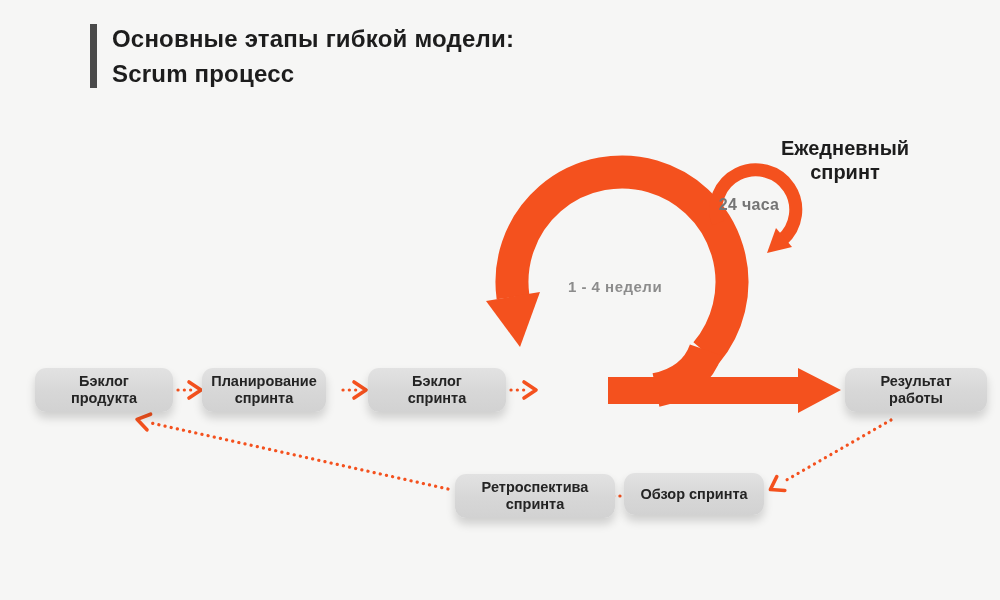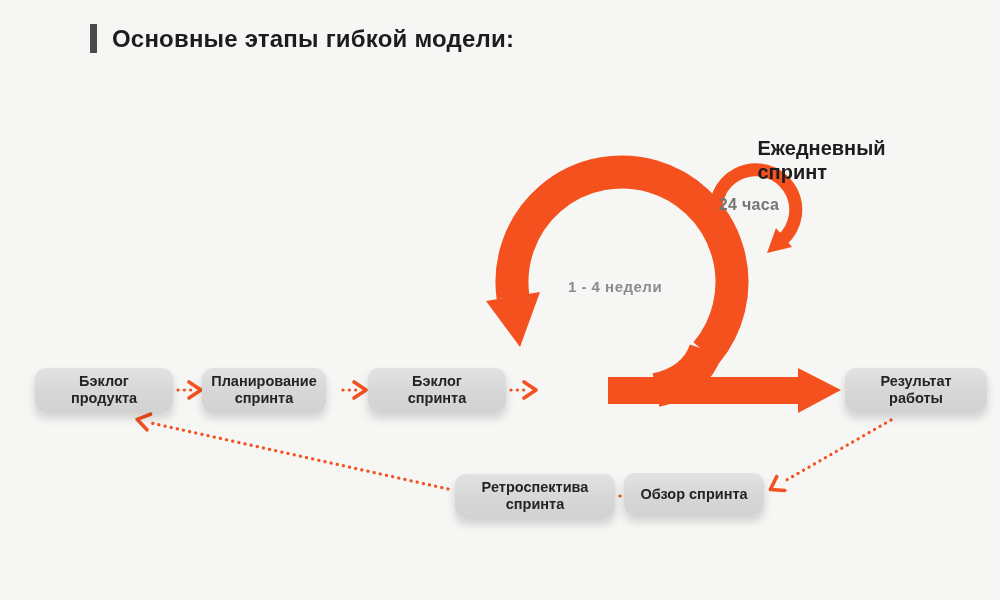--- a/index.html
+++ b/index.html
@@ -55,21 +55,21 @@
     left: 615px; top: 286px;
     font-size: 15px;
     font-weight: 700;
     color: #8c8c8c;
     letter-spacing: 0.5px;
   }
   .daily-title {
     left: 845px; top: 160px;
     width: 175px;
     white-space: normal;
-    text-align: left;
+    text-align: center;
     font-size: 20px;
     line-height: 24px;
     font-weight: 800;
     color: #1d1d1d;
   }
   .daily-subtitle {
     left: 749px; top: 205px;
     font-size: 16px;
     font-weight: 700;
     color: #757575;
@@ -93,20 +93,21 @@
 </style>
 </head>
 <body>
 
 <div class="stage">
 
   <div class="title-block">
     <div class="title-accent"></div>
     <div class="title-text">
       <div>Основные этапы гибкой модели:</div>
+      <div>Scrum процесс</div>
     </div>
   </div>
 
   <svg class="diagram-svg" width="1000" height="600" viewBox="0 0 1000 600">
     <g fill="none" stroke="#F4511E">
 
       <path d="M 706 353 A 110 110 0 1 0 513 297" stroke-width="33"></path>
 
       <path d="M 706 350 Q 695 382 656 390" stroke-width="34"></path>
     </g>

